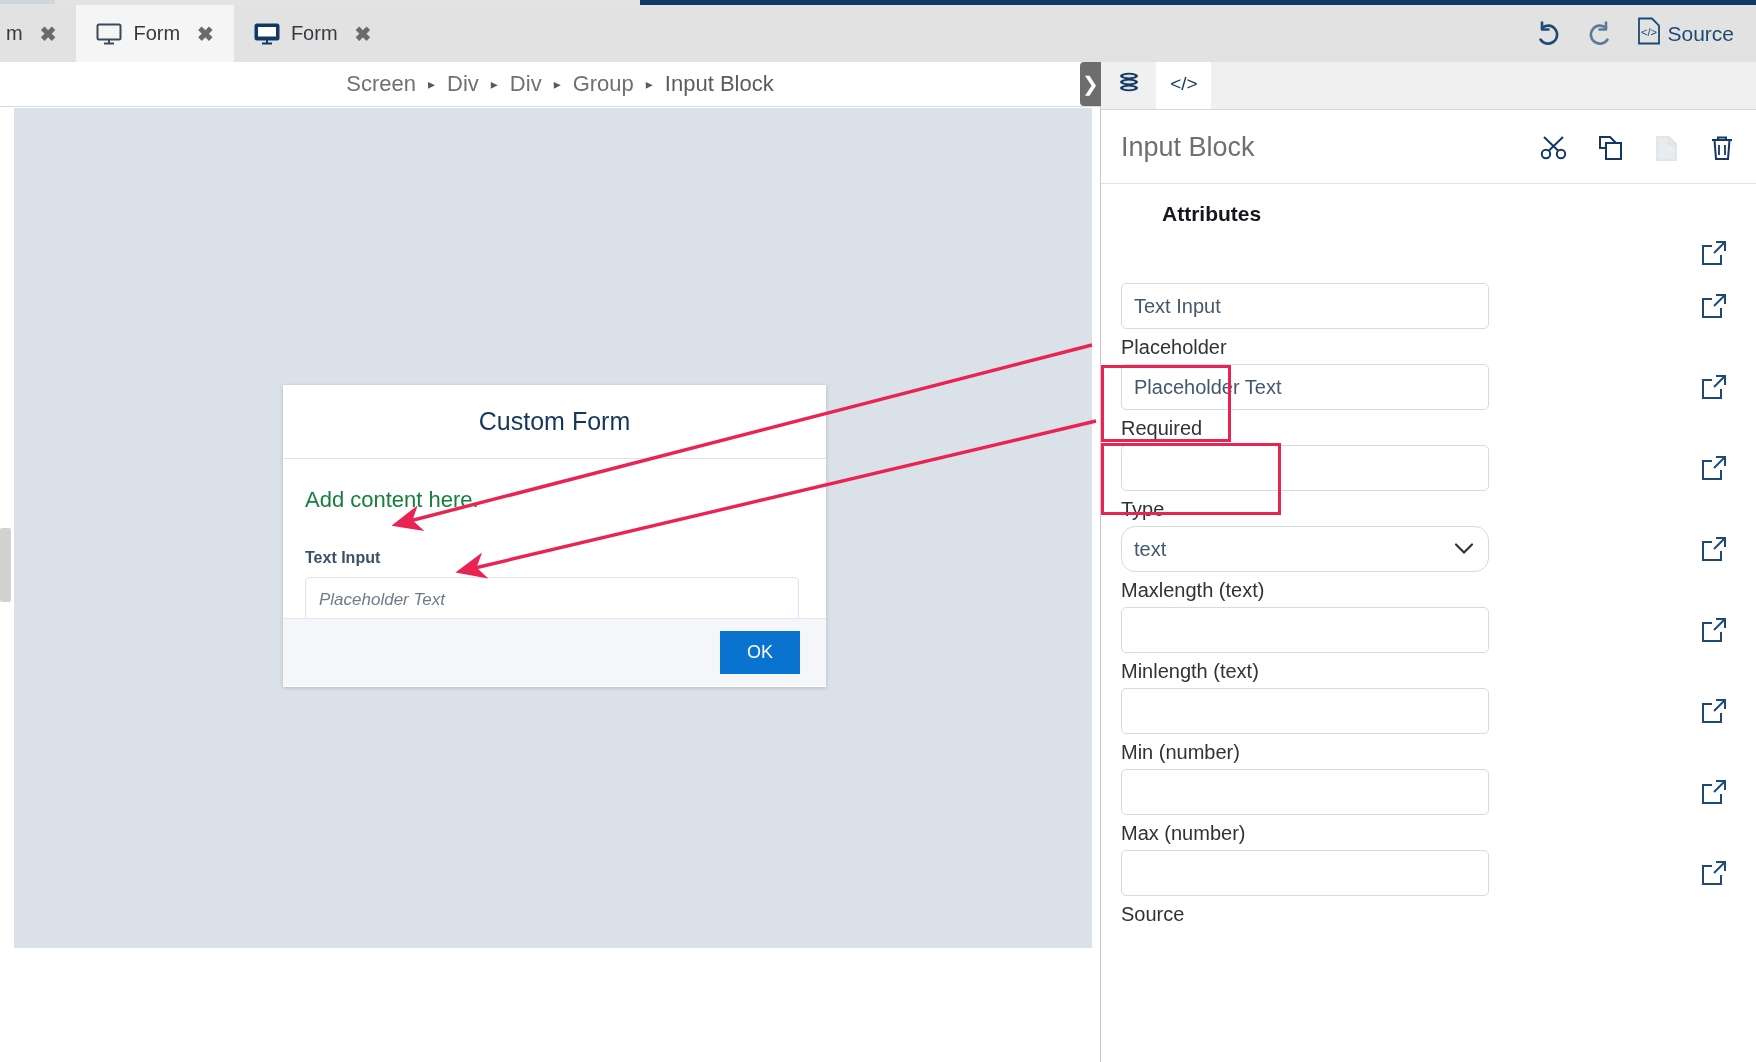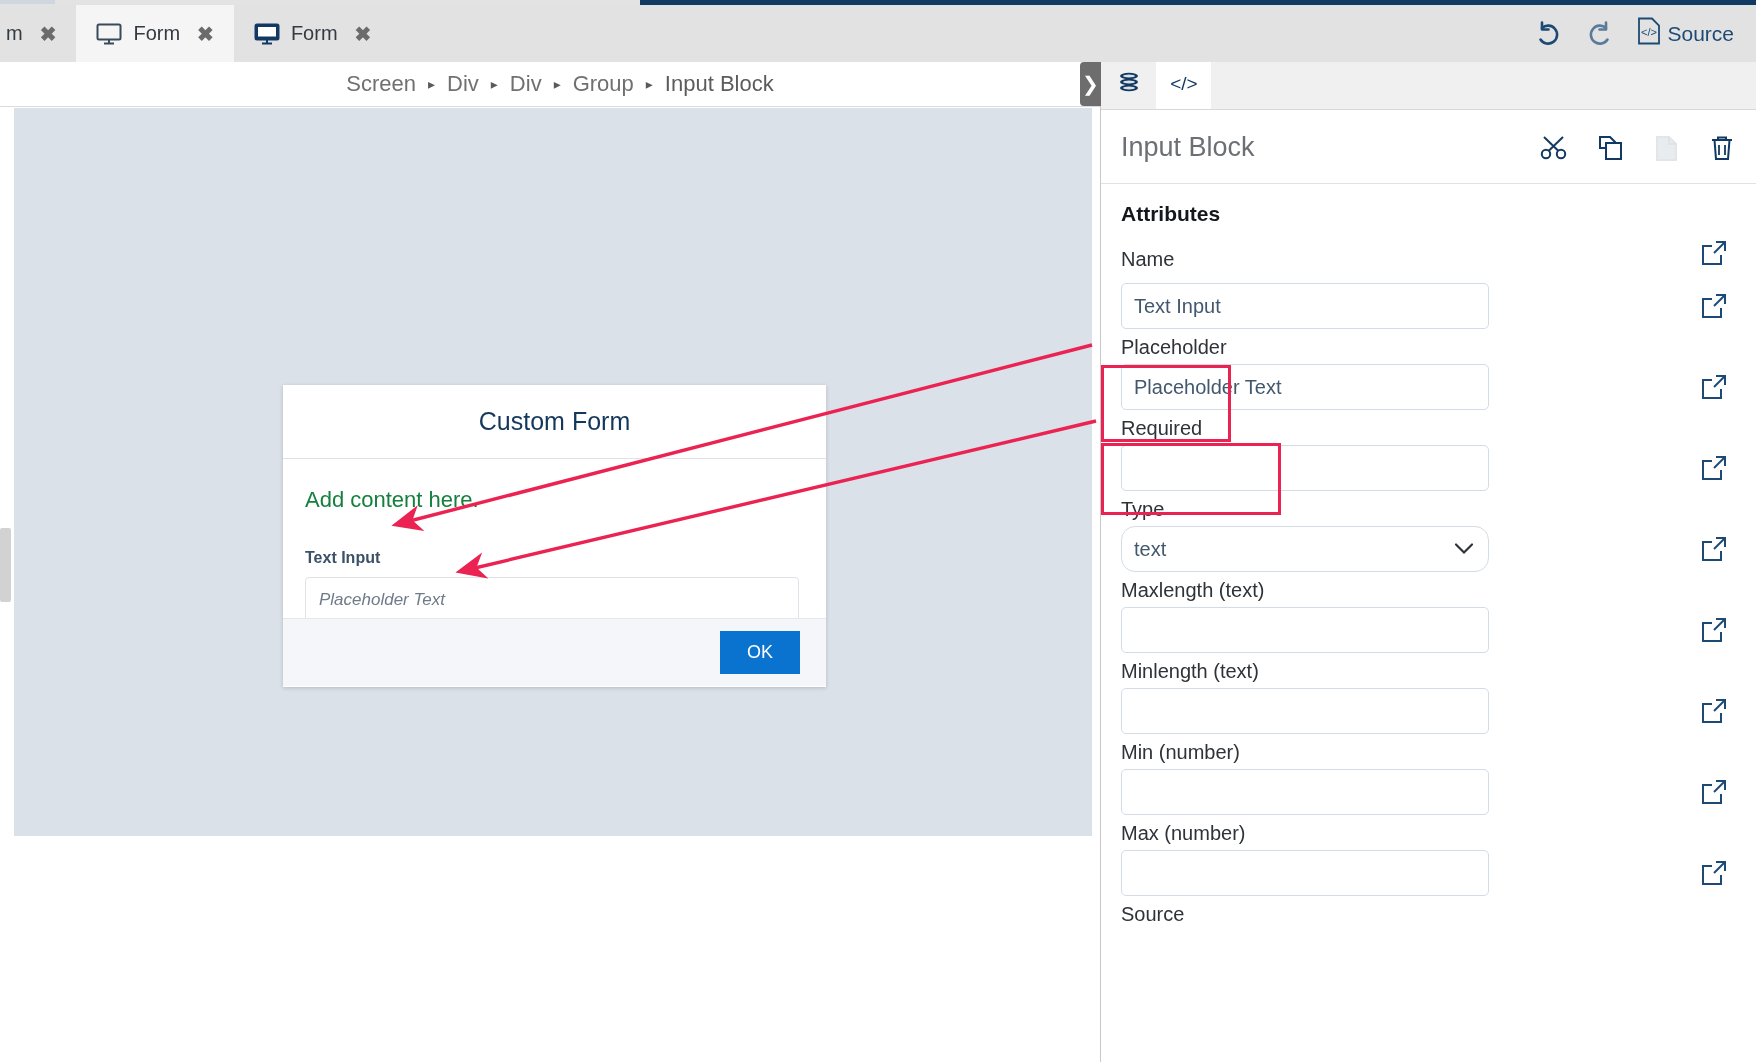--- a/index.html
+++ b/index.html
@@ -74,21 +74,21 @@
     font-size: 14px; color: #5a5a5a; margin: 0 12px; line-height: 1;
   }
   .crumb-left-tab {
     position: absolute; left: 0; top: 63px; width: 9px; height: 42px;
     background: #5d5d5d;
   }
 
   
   .canvas {
     position: absolute; top: 108px; left: 14px;
-    width: 1078px; height: 728px;
+    width: 1078px; height: 840px;
     background: #dbe1e8;
   }
   .canvas-left-strip {
     position: absolute; top: 108px; left: 0; width: 14px; height: 840px;
     background: #ffffff;
   }
   .drag-handle {
     position: absolute; left: 0px; top: 528px; width: 11px; height: 74px;
     background: #d2d2d2; border-radius: 2px; cursor: ew-resize;
   }
@@ -159,21 +159,21 @@
     border-bottom: 1px solid #e2e2e2;
   }
   .rpanel-title { font-size: 27px; color: #6c6f73; }
   .rpanel-actions { margin-left: auto; display: flex; align-items: center; gap: 26px; }
   .act { cursor: pointer; display: flex; }
 
   .rpanel-body {
     padding: 18px 20px 0 20px;
     height: 834px; overflow: hidden; position: relative;
   }
-  .section-title { font-size: 21px; font-weight: bold; color: #14181c; margin-bottom: 14px; }
+  .section-title { font-size: 21px; font-weight: bold; color: #14181c; margin-bottom: 14px; margin-left: 41px; }
 
   .attr-row { display: flex; align-items: flex-end; margin-bottom: 7px; }
   .attr-main { flex: 1; }
   .attr-label { font-size: 20px; color: #2d3338; margin-bottom: 5px; }
   .attr-input {
     width: 368px; height: 46px;
     border: 1px solid #d3dce4; border-radius: 5px;
     background: #ffffff;
     display: flex; align-items: center; padding-left: 12px;
     font-size: 20px; color: #42586e;
@@ -367,21 +367,20 @@
           </svg>
         </span>
       </div>
     </div>
 
     <div class="rpanel-body">
       <div class="section-title">Attributes</div>
 
       <div class="attr-row">
         <div class="attr-main">
-          <div class="attr-label">Name</div>
         </div>
         <div class="ext-icon">
           <svg width="26" height="26" viewBox="0 0 26 26">
             <path d="M15 2 h9 v9" fill="none" stroke="#1c4a75" stroke-width="2"></path>
             <line x1="24" y1="2" x2="13" y2="13" stroke="#1c4a75" stroke-width="2"></line>
             <path d="M20 15 v9 h-18 v-18 h9" fill="none" stroke="#1c4a75" stroke-width="2"></path>
           </svg>
         </div>
       </div>
 

